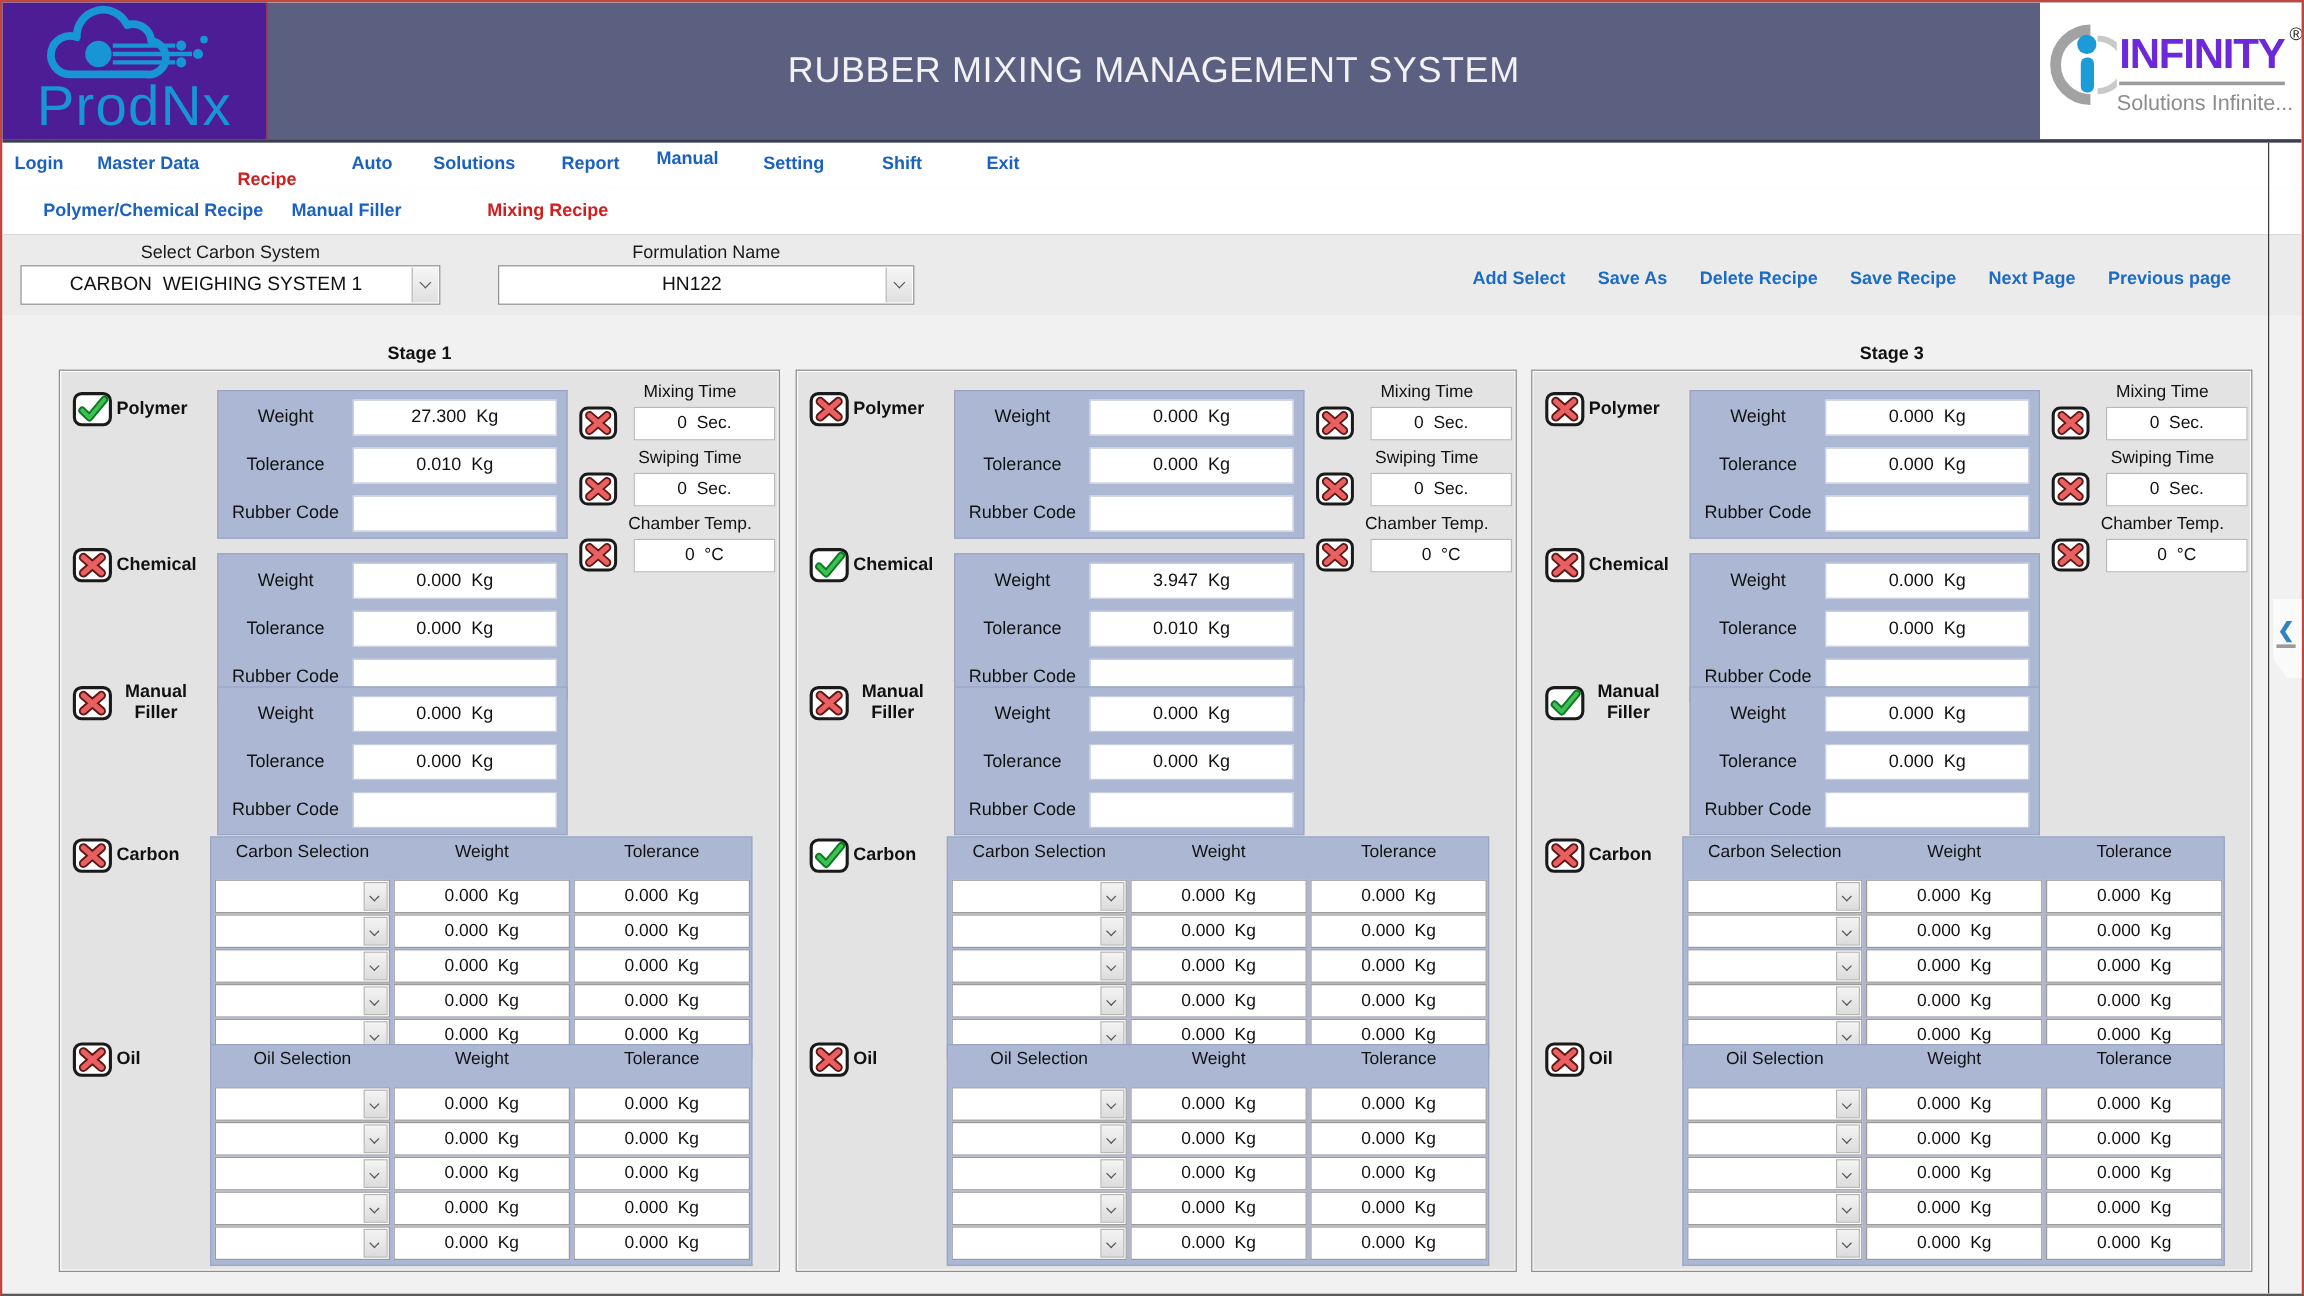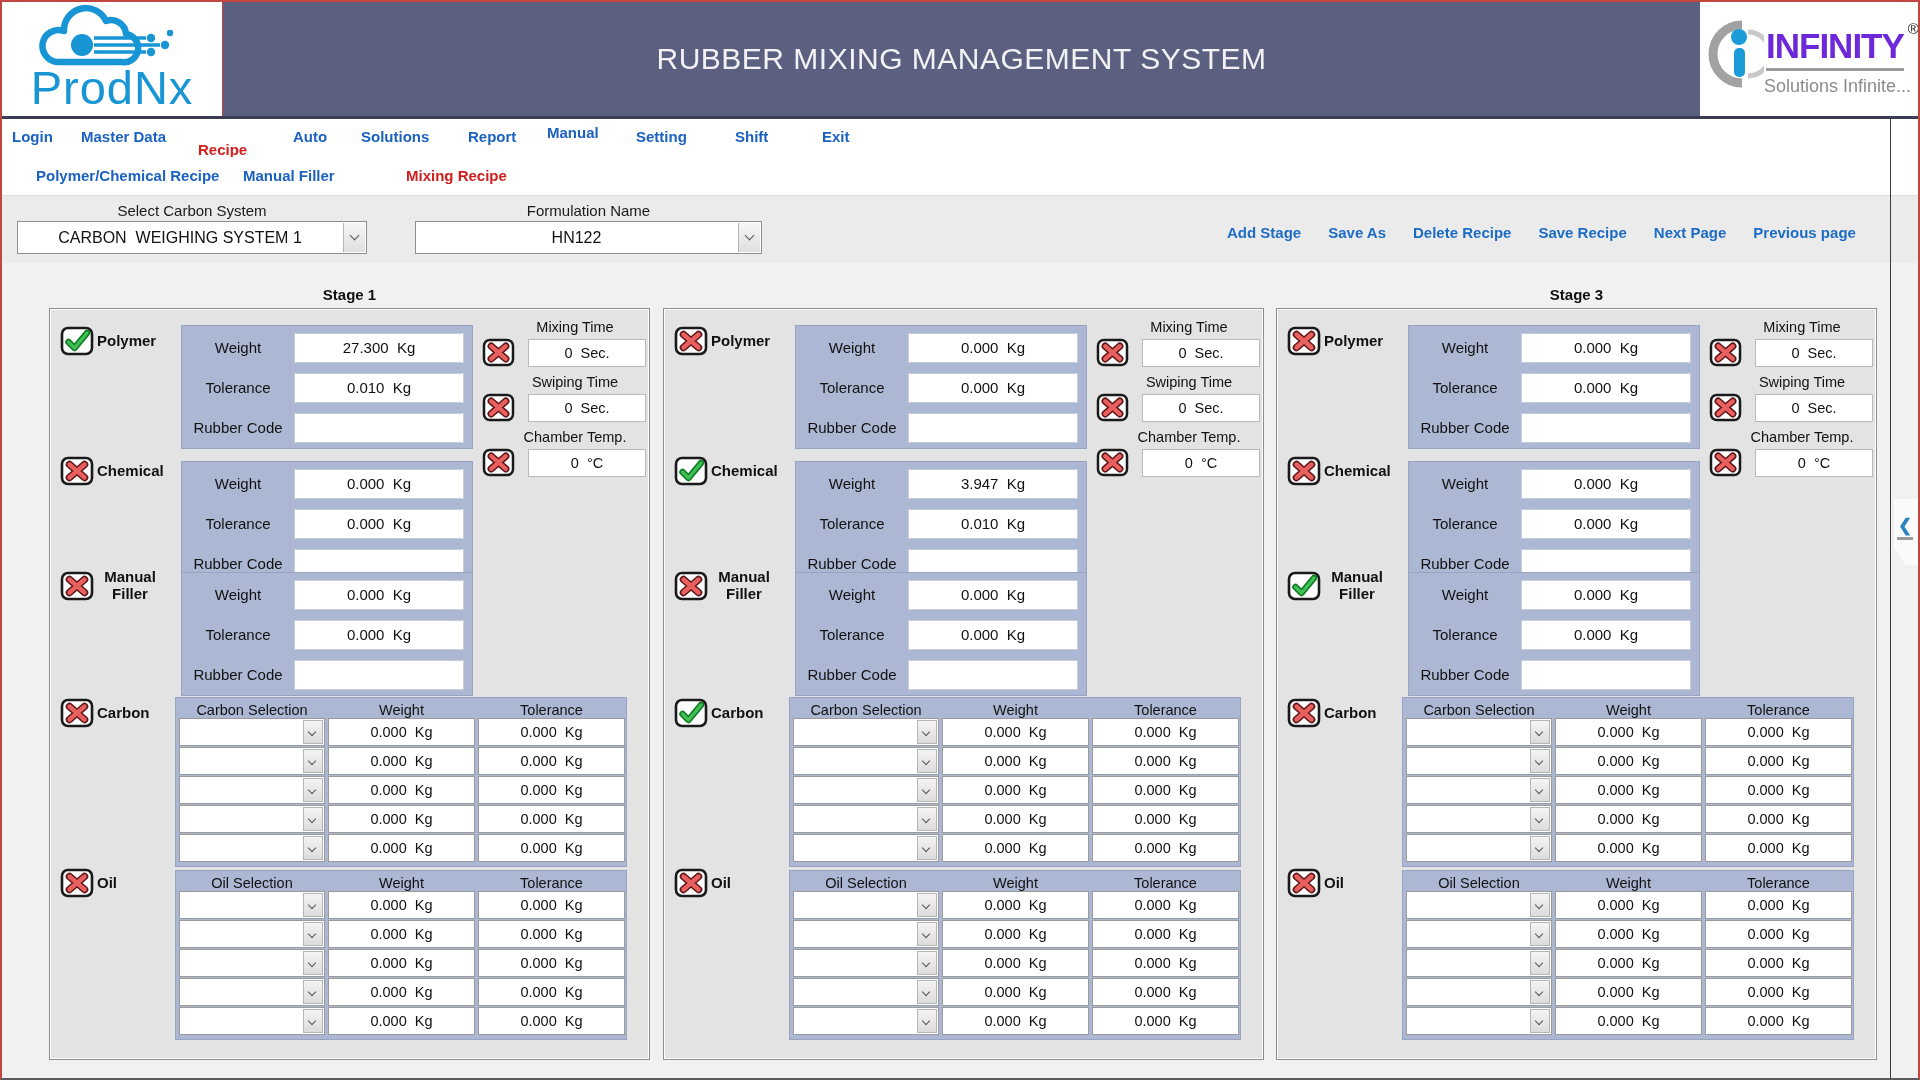--- a/index.html
+++ b/index.html
@@ -6,21 +6,21 @@
   html,body { width:1920px; height:1080px; overflow:hidden; }
   body {
     font-family:"Liberation Sans", sans-serif;
     background:#f1f1f1;
     border-top:2px solid #c0463e; border-left:2px solid #c0463e; border-right:2px solid #c0463e;
     border-bottom:2px solid #5a5a5a;
     position:relative;
   }
   
   .header { position:absolute; left:0; top:0; width:100%; height:114px; background:#5b6080; }
-  .logo-box { position:absolute; left:0; top:0; width:221px; height:114px; background:#ffffff; border-right:1px solid #c0463e; }
+  .logo-box { position:absolute; left:0; top:0; width:221px; height:114px; background:#4c1d95; border-right:1px solid #c0463e; }
   .logo-box svg { position:absolute; left:18px; top:2px; }
   .brand-text { position:absolute; left:0; top:58px; width:100%; text-align:center; font-size:47px; color:#1795d4; letter-spacing:1px; }
   .title-bar { position:absolute; left:221px; right:218px; top:0; height:114px; display:flex; align-items:center; justify-content:center; }
   .app-title { color:#f2f2f5; font-size:30px; letter-spacing:0.5px; white-space:pre; }
   .infinity-box { position:absolute; right:0; top:0; width:218px; height:114px; background:#fff; padding:10px 8px 0 6px; }
   .inf-icon { position:absolute; left:6px; top:16px; }
   .inf-name-row { position:absolute; left:66px; top:24px; display:flex; align-items:flex-start; }
   .inf-name { color:#6d28d9; font-size:35px; font-weight:bold; letter-spacing:-1px; }
   .inf-reg { color:#222; font-size:15px; margin-left:4px; margin-top:-6px; }
   .inf-rule { position:absolute; left:66px; top:66px; width:138px; height:3px; background:#9b9b9b; }
@@ -49,21 +49,21 @@
   .sec-label { position:absolute; font-size:15px; font-weight:bold; color:#111; white-space:nowrap; }
   .sec-label.two-line { white-space:normal; text-align:center; width:72px; line-height:17px; }
   .fgroup { position:absolute; left:131px; width:292px; height:124px; background:#acb8d3; border:1px solid #98a4c2; }
   .frow-label { position:absolute; left:4px; width:104px; text-align:center; font-size:15px; color:#111; line-height:30px; }
   .frow-input { position:absolute; left:112px; width:170px; height:30px; background:#fff; border:1px solid #c6cddd; text-align:center; font-size:15px; line-height:28px; color:#111; white-space:pre; }
   .times { position:absolute; left:430px; top:10px; width:166px; }
   .t-label { position:absolute; left:24px; width:142px; text-align:center; font-size:14.5px; color:#111; white-space:nowrap; }
   .t-input { position:absolute; left:48px; width:118px; height:28px; background:#fff; border:1px solid #b9b9b9; text-align:center; font-size:14.5px; line-height:26px; color:#111; white-space:pre; }
   .t-cbx { position:absolute; left:2px; width:33px; height:29px; cursor:pointer; }
   .ctable { position:absolute; left:125px; width:452px; background:#acb8d3; border:1px solid #98a4c2; padding-bottom:3px; }
-  .thead { display:grid; grid-template-columns:146px 147px 147px; gap:3px; padding:0 3px; height:20px; }
+  .thead { display:grid; grid-template-columns:146px 147px 147px; gap:3px; padding:0 3px; height:35px; }
   .thead span { text-align:center; font-size:14.5px; color:#111; line-height:25px; }
   .trow { display:grid; grid-template-columns:146px 147px 147px; gap:3px; padding:0 3px; height:28px; margin-bottom:1px; }
   .csel { position:relative; background:#fff; border:1px solid #9b9b9b; cursor:pointer; }
   .cbtn { position:absolute; right:1px; top:1px; bottom:1px; width:20px; background:linear-gradient(#f4f4f4,#dcdcdc); border:1px solid #b5b5b5; }
   .cbtn .chev { left:5px; top:10px; width:6px; height:6px; }
   .cinp { background:#fff; border:1px solid #9b9b9b; text-align:center; font-size:14.5px; line-height:26px; color:#111; white-space:pre; }
   
   .flyout { position:absolute; left:1892px; top:497px; width:25px; height:66px; background:#fafafa;
     clip-path:polygon(0 0,100% 0,100% 100%,46% 100%,0 74%); filter:drop-shadow(0 0 1px #888); cursor:pointer; }
   .flyout-chev { position:absolute; left:4px; top:16px; font-size:17px; font-weight:bold; color:#2f84c0; }
@@ -134,21 +134,21 @@
       </span>
   </div>
   <div class="combo-label" style="left:413px;width:347px;">Formulation Name</div>
   <div class="combo" style="left:413px;width:347px;">
     <span class="combo-value">HN122</span>
     <span class="combo-btn">
         <span class="chev"></span>
       </span>
   </div>
   <div class="actions">
-      <span class="action-link">Add Stage</span>
+      <span class="action-link">Add Select</span>
       <span class="action-link">Save As</span>
       <span class="action-link">Delete Recipe</span>
       <span class="action-link">Save Recipe</span>
       <span class="action-link">Next Page</span>
       <span class="action-link">Previous page</span>
     </div>
 </div>
 
 <div class="main-area">
     <div class="stage-title" style="left:47px">Stage 1</div>

